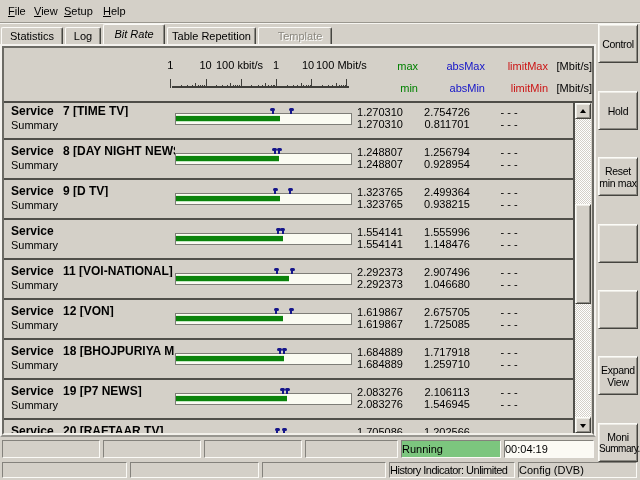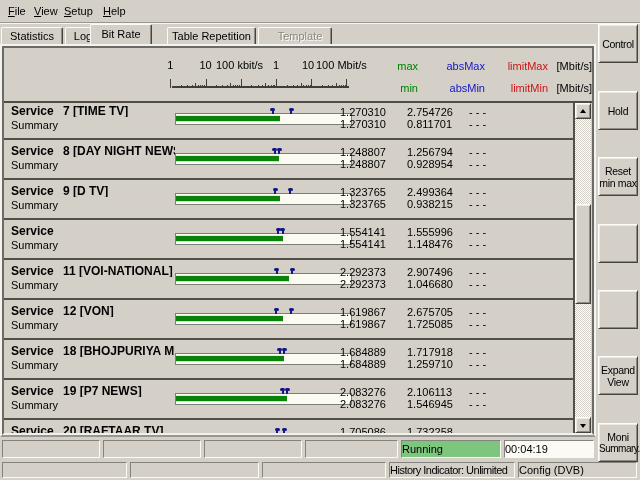--- a/index.html
+++ b/index.html
@@ -48,21 +48,21 @@
   .svc-label{position:absolute;left:7px;top:5px;font-weight:bold;font-size:12px;line-height:12px;white-space:pre;}
   .svc-name{position:absolute;left:59px;top:5px;right:398px;font-weight:bold;font-size:12px;line-height:12px;
             white-space:pre;overflow:hidden;}
   .svc-sub{position:absolute;left:7px;top:19px;line-height:12px;}
   .track{position:absolute;left:171px;top:13px;width:177px;height:12px;background:#fbfbf2;
          border:1px solid #7e7d77;box-sizing:border-box;}
   .bar{position:absolute;left:0;top:1px;height:7px;
        background:linear-gradient(to bottom,#ddf1d6 0,#ddf1d6 1px,#0b830b 1px,#0b830b 6px,#bfe6bf 6px,#bfe6bf 7px);}
   .mk-head{position:absolute;top:8px;width:5px;height:3px;border-radius:2px;background:#15158a;}
   .mk-stem{position:absolute;top:10px;width:2px;height:4px;background:#15158a;}
-  .val{position:absolute;width:80px;text-align:left;line-height:12px;white-space:pre;}
+  .val{position:absolute;width:80px;text-align:center;line-height:12px;white-space:pre;}
   .val.l1{top:6px;} .val.l2{top:18px;}
   .val.vmax{right:153px;} .val.vabs{right:86px;} .val.vlim{right:24px;}
 
   
   #vscroll{left:571px;top:55px;width:16px;height:330px;
      background-image:repeating-conic-gradient(#ffffff 0% 25%, #d4d0c8 0% 50%);background-size:2px 2px;}
   .sb-btn{position:absolute;left:0;width:16px;height:16px;}
   .arrow{position:absolute;width:0;height:0;border-style:solid;}
   #arr-up{left:4px;top:5px;border-width:0 3.5px 4px 3.5px;border-color:transparent transparent #000 transparent;}
   #arr-dn{left:4px;top:6px;border-width:4px 3.5px 0 3.5px;border-color:#000 transparent transparent transparent;}
@@ -102,21 +102,21 @@
   <div id="menu-divider-dark" class="abs"></div>
   <div id="menu-divider-light" class="abs"></div>
 
   <div id="tabbar" class="abs" style="left:0;top:0;width:596px;height:44px;">
       <div class="tab normal" style="left: 1px; width: 60px;">
         <span>Statistics</span>
       </div>
       <div class="tab normal" style="left: 65px; width: 34px;">
         <span>Log</span>
       </div>
-      <div class="tab selected" style="left: 90px; width: 60px;">
+      <div class="tab selected" style="left: 103px; width: 60px; font-style: italic;">
         <span>Bit Rate</span>
       </div>
       <div class="tab normal" style="left: 167px; width: 87px;">
         <span>Table Repetition</span>
       </div>
       <div class="tab normal disabled" style="left: 258px; width: 62px;">
         <span>Template</span>
       </div>
     </div>
 
@@ -340,21 +340,21 @@
               <div class="val l2 vlim">- - -</div>
             </div>
             <div class="row">
               <div class="svc-label">Service</div>
               <div class="svc-name">20 [RAFTAAR TV]</div>
               <div class="mk-head" style="left: 270.803px;"></div>
               <div class="mk-stem" style="left: 272.303px;"></div>
               <div class="mk-head" style="left: 277.899px;"></div>
               <div class="mk-stem" style="left: 279.399px;"></div>
               <div class="val l1 vmax">1.705086</div>
-              <div class="val l1 vabs">1.732258</div>
+              <div class="val l1 vabs">1.202566</div>
               <div class="val l1 vlim">- - -</div>
               <div class="val l2 vmax"></div>
               <div class="val l2 vabs"></div>
             </div>
           </div>
       </div>
       <div id="rows-right-sep" class="abs" style="left:569px;top:55px;width:2px;height:330px;background:#504f4a;"></div>
       <div id="vscroll" class="abs">
         <div class="sb-btn btn3d" id="sb-up" style="top:0;">
           <div class="arrow" id="arr-up"></div>

